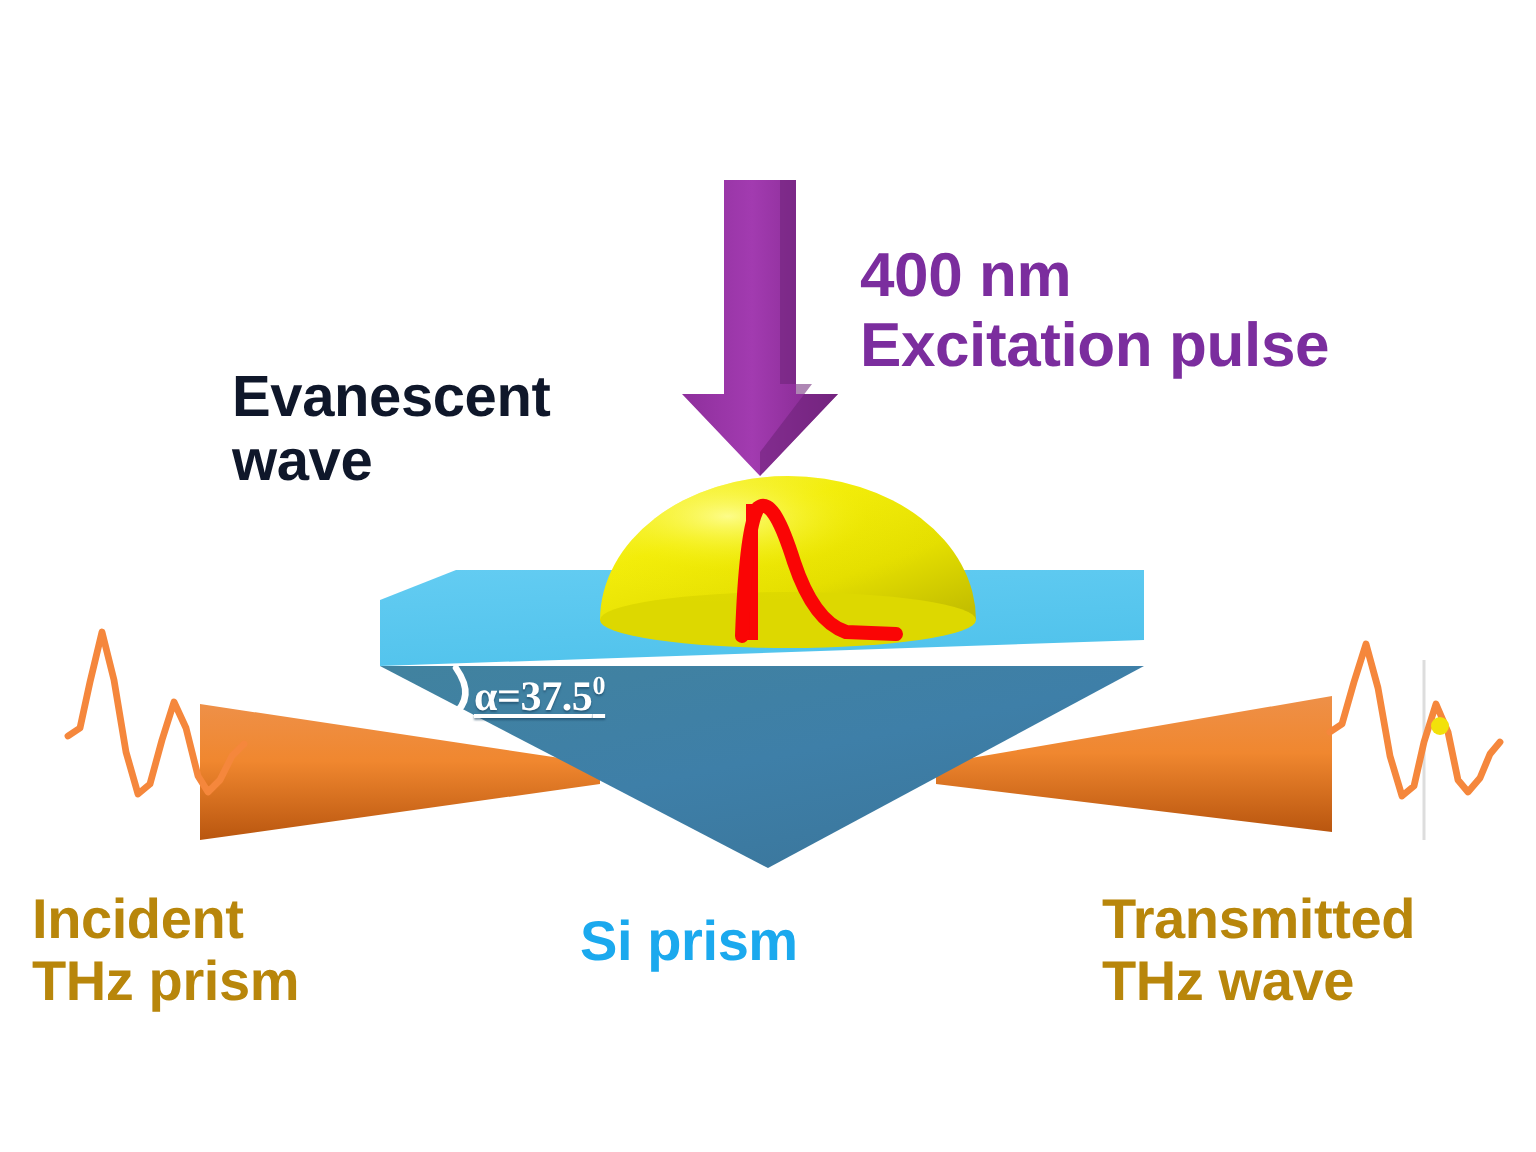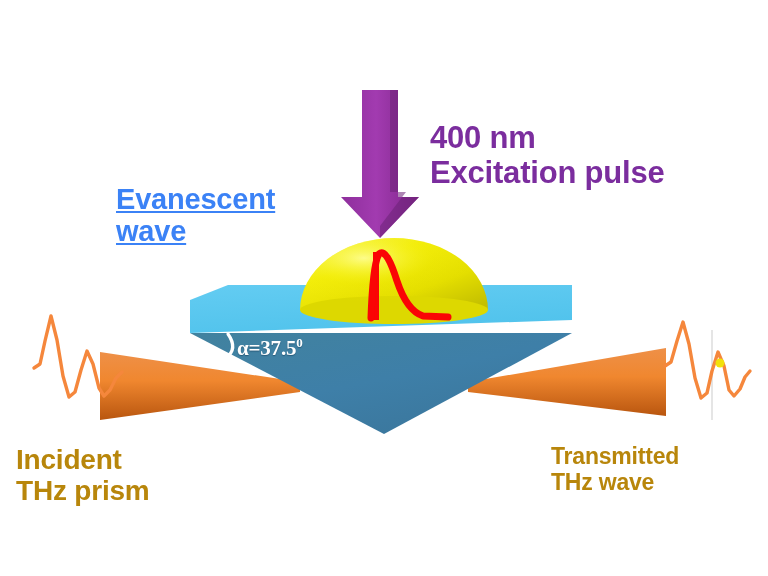--- a/index.html
+++ b/index.html
@@ -39,22 +39,21 @@
     left: 430px;
     top: 104px;
     font-size: 31px;
     color: #7B2D9E;
     margin-top: 17px;
   }
   #label-evanescent {
     left: 116px;
     top: 183px;
     font-size: 29px;
-    color: #3b82f6;
-    text-decoration: underline;
+    color: #0f172a;
   }
   #label-sample {
     left: 460px;
     top: 228px;
     font-size: 28px;
     color: #F9B806;
   }
   #label-si-prism {
     left: 290px;
     top: 455px;
@@ -63,31 +62,32 @@
   }
   #label-incident {
     left: 16px;
     top: 444px;
     font-size: 28px;
     color: #B8860B;
   }
   #label-transmitted {
     left: 551px;
     top: 444px;
-    font-size: 23px;
+    font-size: 28px;
     color: #B8860B;
   }
   #label-angle {
     left: 237px;
     top: 336px;
     font-size: 21px;
     color: #FFFFFF;
     font-family: "Liberation Serif", serif;
     font-weight: bold;
     text-shadow: 0 1px 1px rgba(20,60,90,0.55);
+    text-decoration: underline;
   }
   #label-angle .sup {
     font-size: 13px;
     vertical-align: super;
   }
 </style>
 </head>
 <body>
 
 <div id="figure">
@@ -172,20 +172,21 @@
     <circle cx="720" cy="363" r="4.5" fill="#F2E10A"></circle>
   </svg>
 
   <div class="label" id="label-excitation">400 nm
 Excitation pulse</div>
 
   <div class="label" id="label-evanescent">Evanescent
 wave</div>
 
 
+  <div class="label" id="label-si-prism">Si prism</div>
 
   <div class="label" id="label-incident">Incident
 THz prism</div>
 
   <div class="label" id="label-transmitted">Transmitted
 THz wave</div>
 
   <div class="label" id="label-angle"><span>α=37.5</span><span class="sup">0</span></div>
 
 </div>

